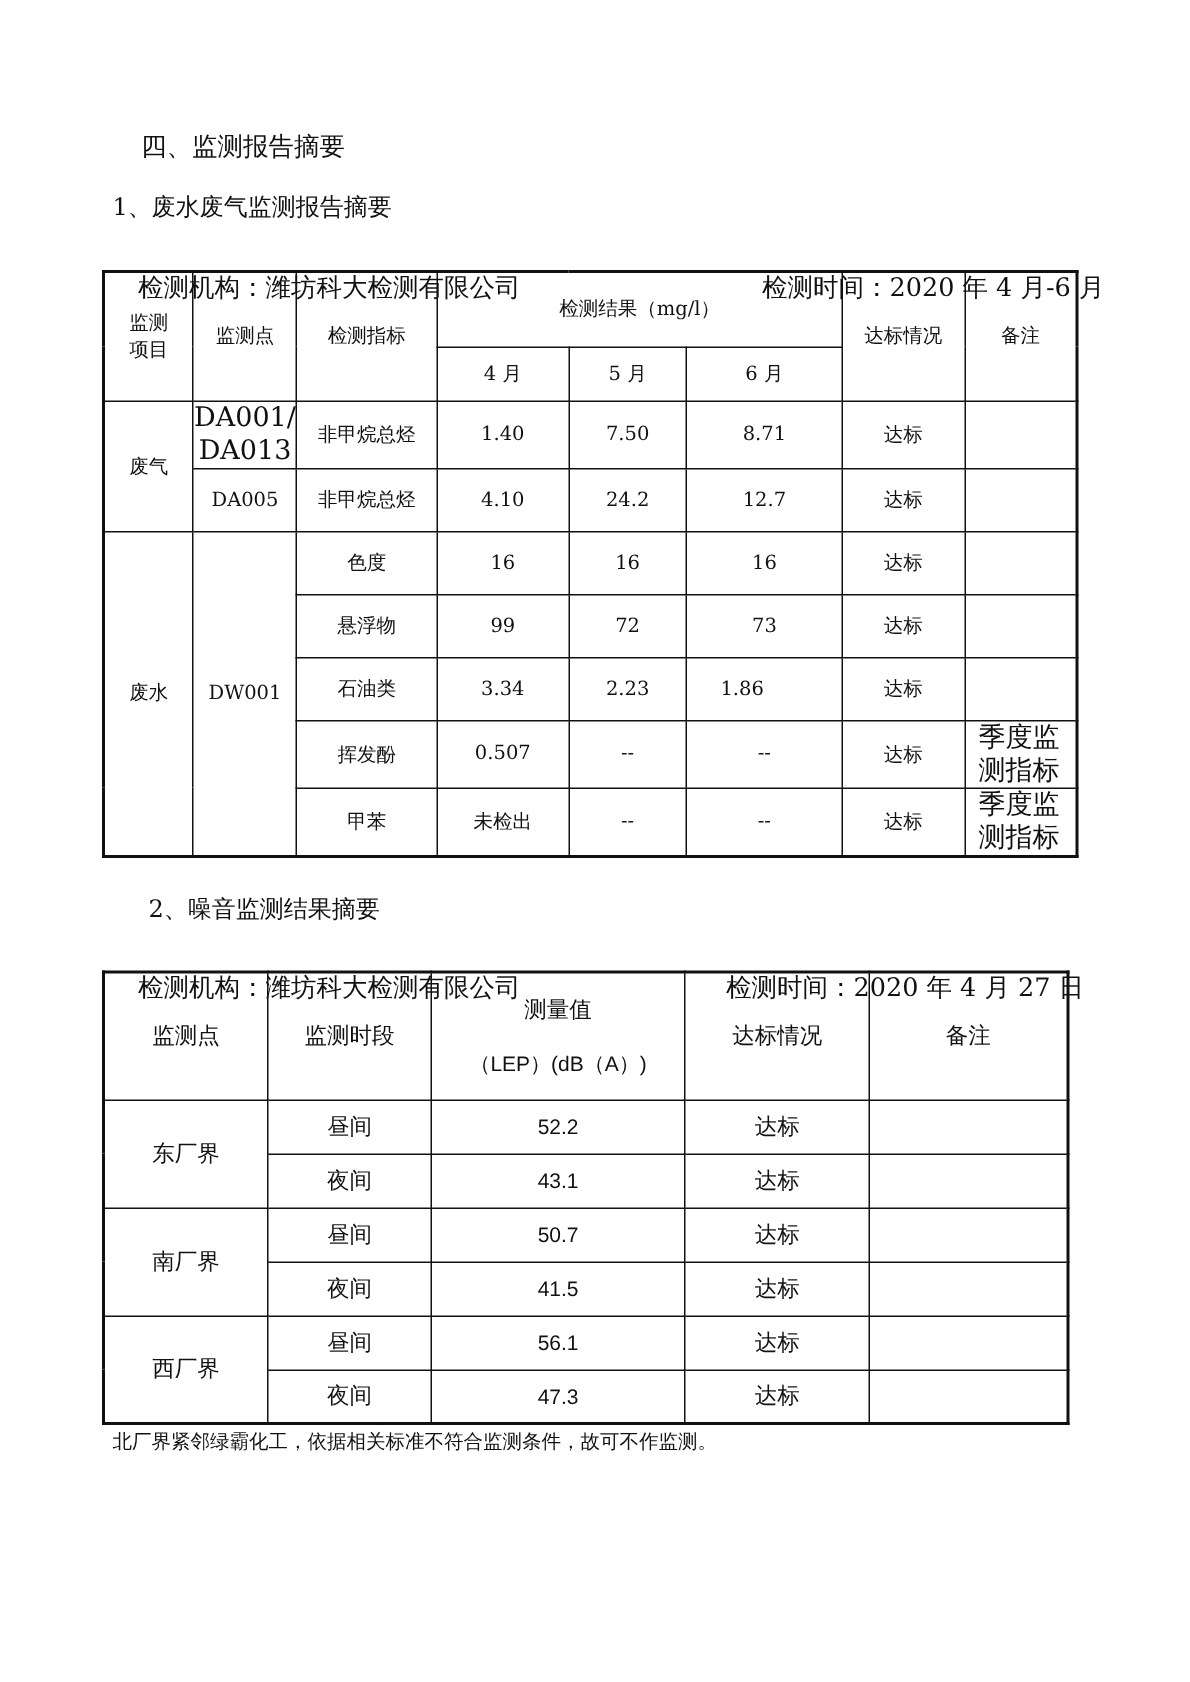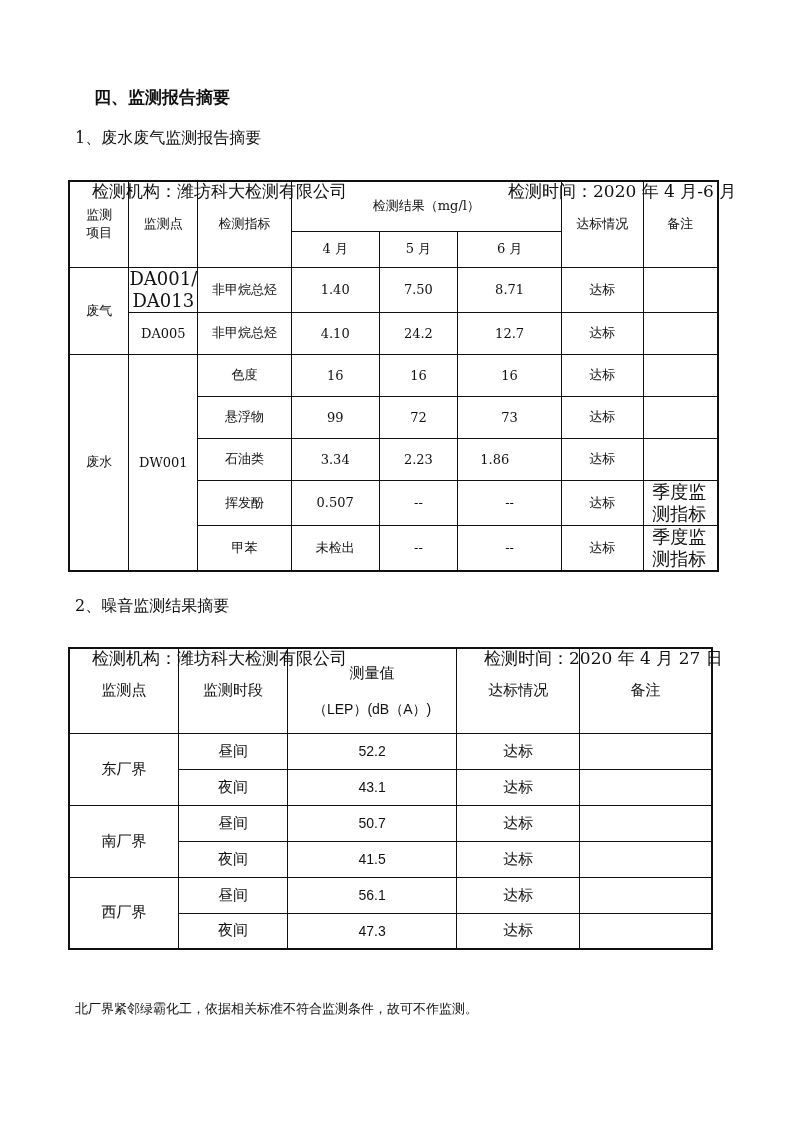--- a/index.html
+++ b/index.html
@@ -1,27 +1,27 @@
 <!DOCTYPE html>
 <html><head>
 <meta charset="utf-8">
 <style>
   html, body { margin:0; padding:0; background:#fff; }
   body { width:793px; height:1121px; position:relative; font-family:"DejaVu Serif","Liberation Serif",serif; color:#111; }
   .abs { position:absolute; }
-  .h1 { left:94px; top:86px; font-size:17px; font-weight:bold; font-family:"DejaVu Sans","Liberation Sans",sans-serif;text-align:center; }
+  .h1 { left:94px; top:86px; font-size:17px; font-weight:normal; font-family:"DejaVu Sans","Liberation Sans",sans-serif;text-align:center; }
   .h2 { left:75px; top:128px; font-size:16px; }
   .meta { font-size:17px;margin-top:19px; }
   table { border-collapse:collapse; position:absolute; }
   td { border:1px solid #111; text-align:center; vertical-align:middle; padding:0; font-size:13px; }
   .t1 { left:68px; top:180px; width:651px; border:2px solid #111; }
   .t2 { left:68px; top:647px; width:645px; border:2px solid #111; }
   .t2 td { font-size:15px; }
   .t2 .num { font-family:"Liberation Sans","DejaVu Sans",sans-serif; font-size:14px; }
-  .note { left:75px; top:952px; font-size:13px;margin-top:48px; }
+  .note { left:75px; top:952px; font-size:13px; }
   .small { font-size:18px; line-height:22px; }
 </style>
 </head>
 <body>
 
 <div class="abs h1">四、监测报告摘要</div>
 <div class="abs h2">1、废水废气监测报告摘要</div>
 <div class="abs meta" style="left:92px;top:161px;">检测机构：潍坊科大检测有限公司</div>
 <div class="abs meta" style="left:508px;top:161px;">检测时间：2020 年 4 月-6 月</div>
 
@@ -107,21 +107,21 @@
     <td>甲苯</td>
     <td>未检出</td>
     <td>--</td>
     <td>--</td>
     <td>达标</td>
     <td class="small"><span style="display:inline-block;width:56px;text-align:left;">季度监测指标</span></td>
   </tr>
 </tbody>
   </table>
 
-<div class="abs h2" style="top:596px;">2、噪音监测结果摘要</div>
+<div class="abs h2" style="top:596px;margin-left:24px;">2、噪音监测结果摘要</div>
 <div class="abs meta" style="left:92px;top:628px;">检测机构：潍坊科大检测有限公司</div>
 <div class="abs meta" style="left:484px;top:628px;">检测时间：2020 年 4 月 27 日</div>
 
 <table class="t2">
   <colgroup>
     <col style="width:110px">
       <col style="width:109px">
       <col style="width:170px">
       <col style="width:123px">
       <col style="width:133px">

